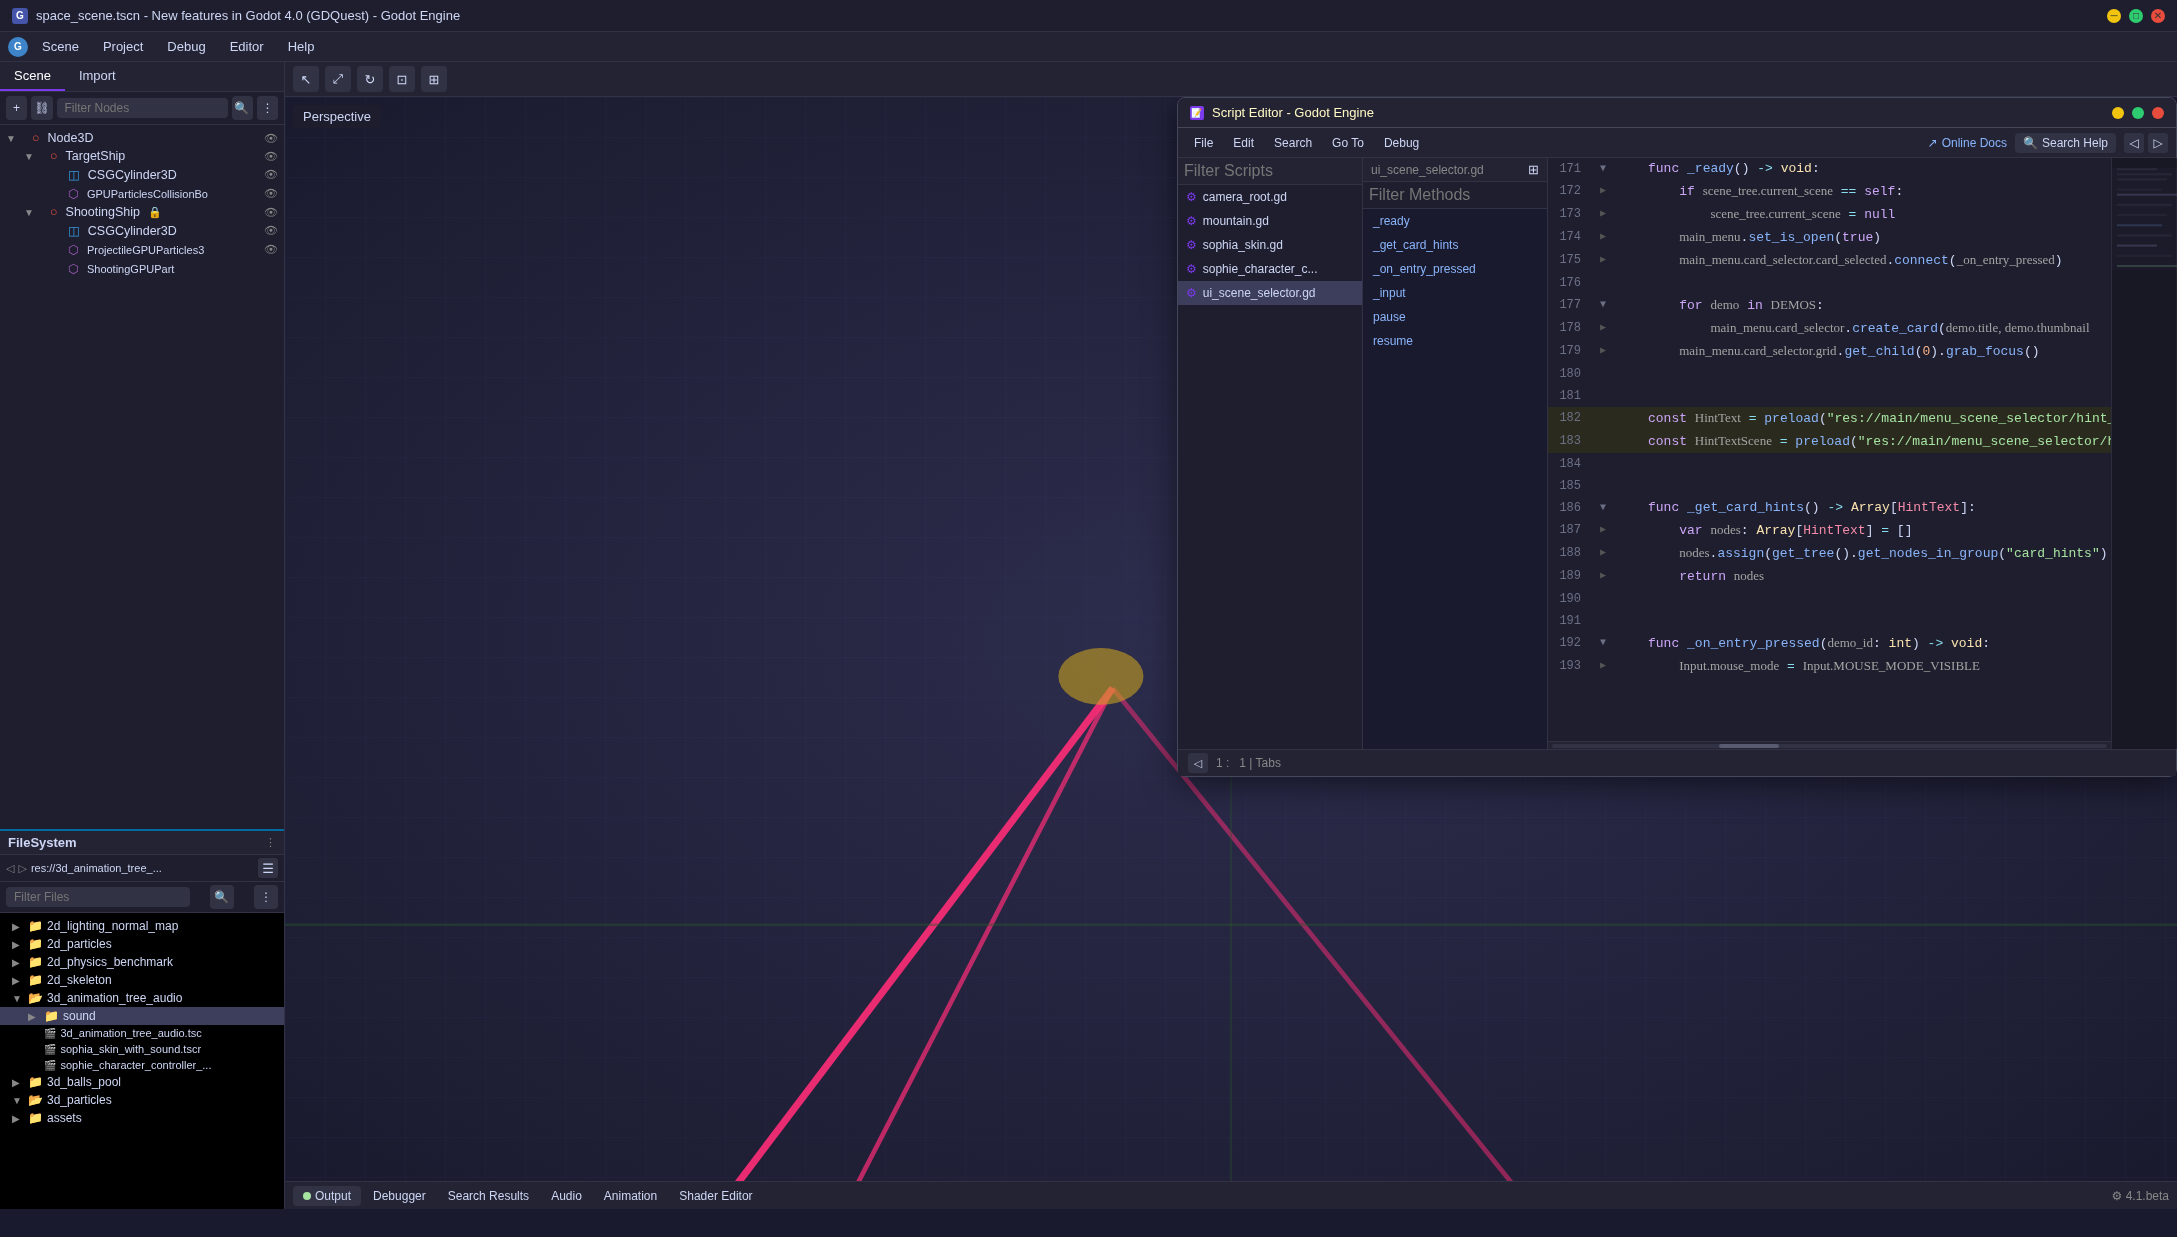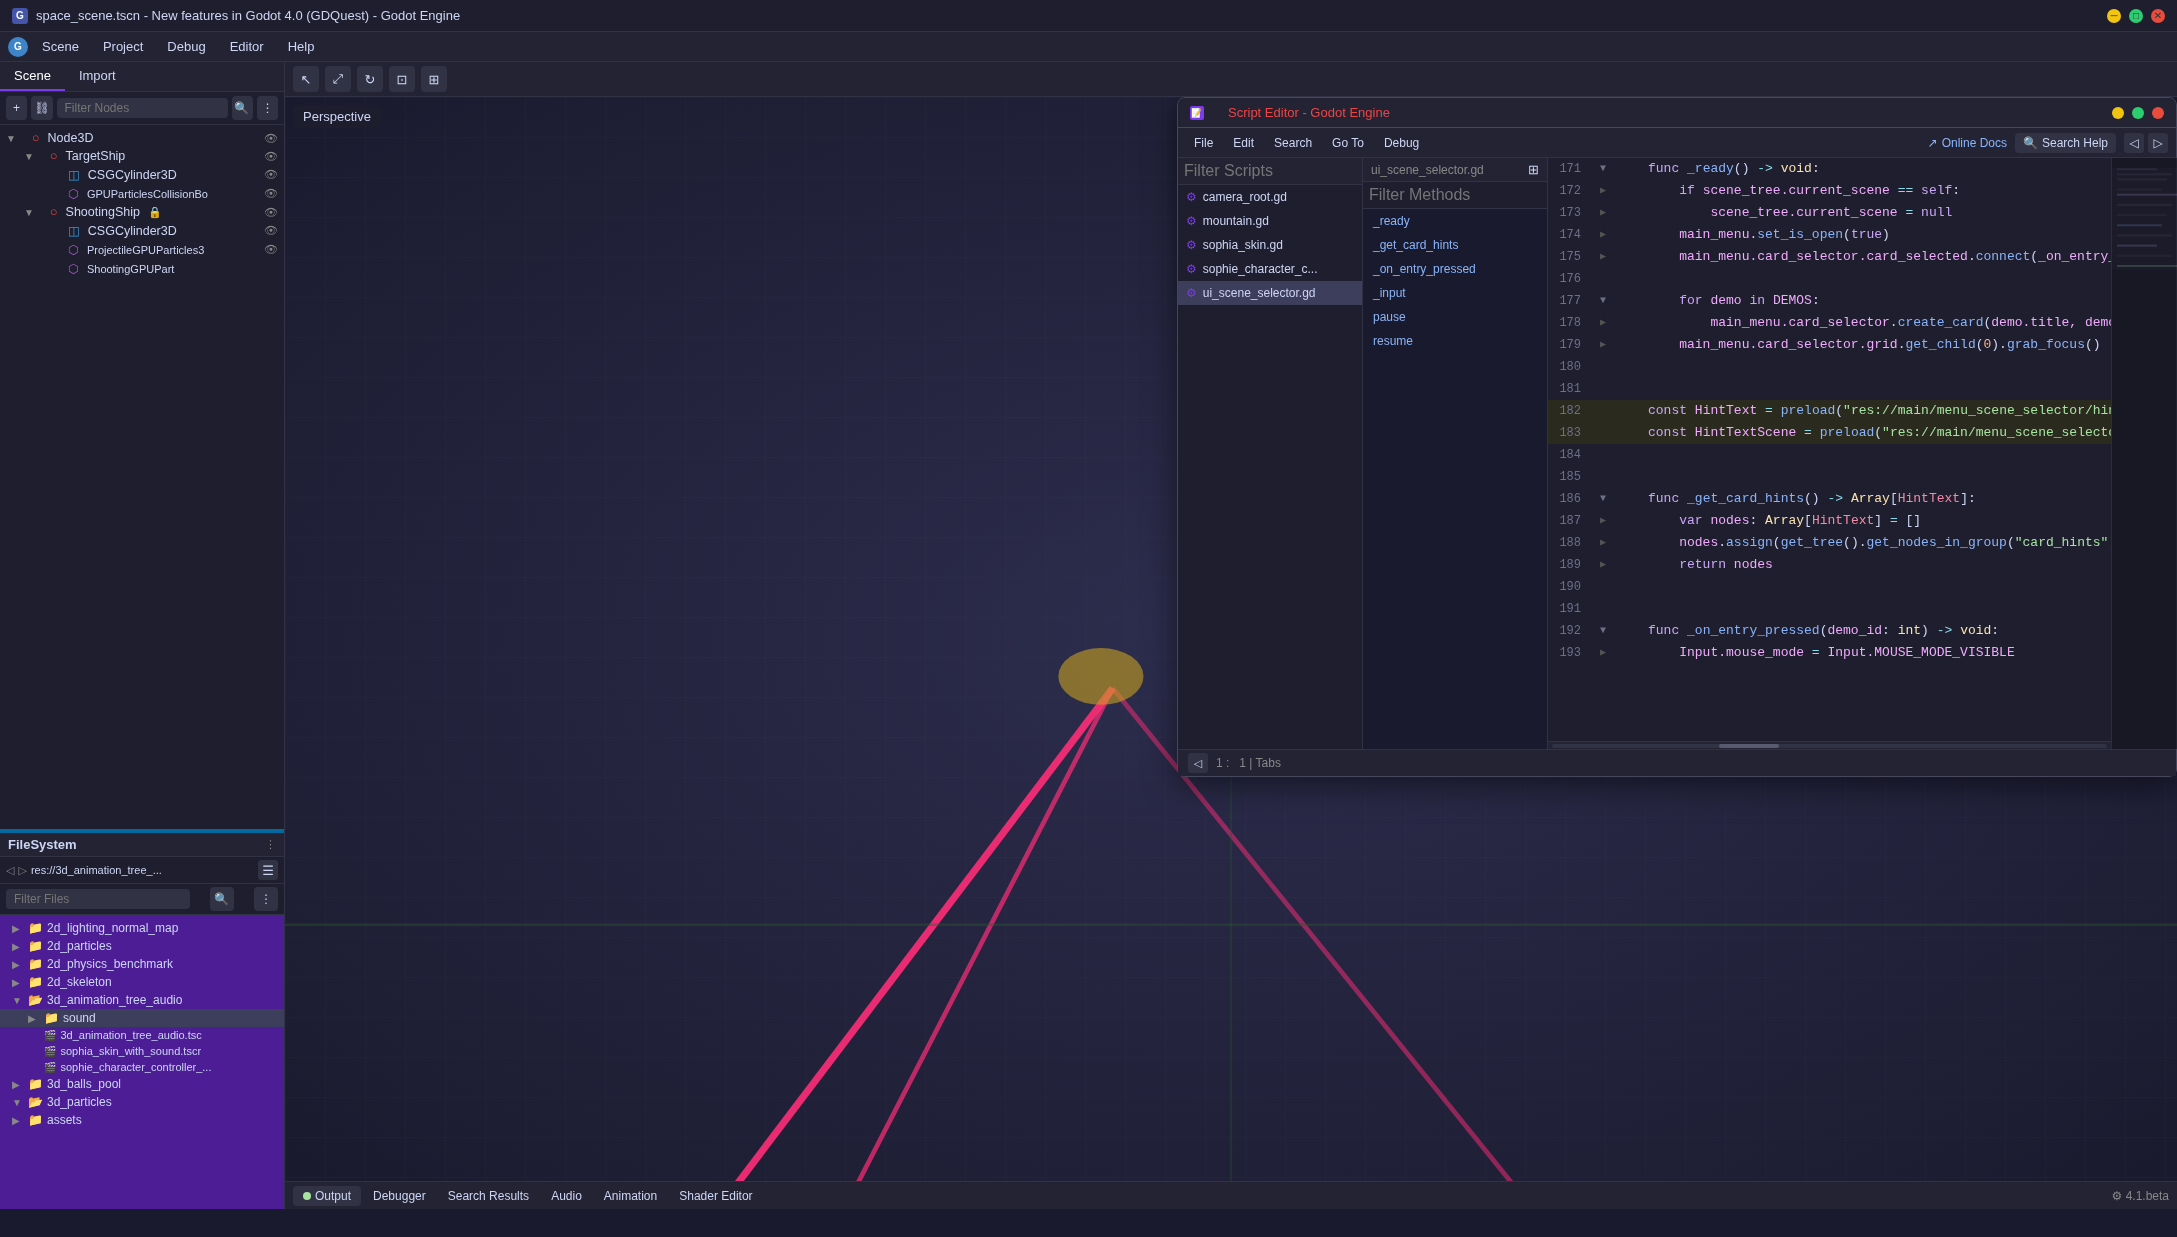--- a/index.html
+++ b/index.html
@@ -132,22 +132,22 @@
     .tree-arrow { color: #888; font-size: 10px; width: 12px; }
     .node-icon-3d { color: #e74c3c; }
     .node-icon-mesh { color: #3498db; }
     .node-icon-gpu { color: #9b59b6; }
     .eye-icon { margin-left: auto; color: #888; font-size: 11px; }
     .lock-icon { color: #888; font-size: 11px; }
 
     
     .filesystem-panel {
       height: 380px;
-      border-top: 4px solid #0369a1;
-      background: #4c1d95;
+      border-top: 2px solid #0369a1;
+      background: #000000;
       display: flex;
       flex-direction: column;
     }
     .fs-header {
       display: flex;
       align-items: center;
       padding: 4px 8px;
       background: #232334;
       border-bottom: 1px solid #313244;
       gap: 6px;
@@ -241,23 +241,22 @@
     }
     .se-title-icon {
       width: 14px; height: 14px;
       background: #7c3aed;
       border-radius: 2px;
       font-size: 9px; color: white;
       display: flex; align-items: center; justify-content: center;
     }
     .se-title-text {
       font-size: 13px;
-      color: #ef4444;
-      flex: 1;
-      margin-left: 16px;
+      color: #fef9c3;
+      flex: 1;
     }
     .se-win-btns { display: flex; gap: 8px; }
     .se-wb {
       width: 12px; height: 12px;
       border-radius: 50%;
       cursor: pointer;
     }
     .se-wb-min { background: #f1c40f; }
     .se-wb-max { background: #2ecc71; }
     .se-wb-close { background: #e74c3c; }
@@ -512,21 +511,21 @@
       gap: 2px;
     }
 
     
     .c-purple { color: #cba6f7; }
     .c-blue { color: #89b4fa; }
     .c-green { color: #a6e3a1; }
     .c-orange { color: #fab387; }
     .c-red { color: #f38ba8; }
     .c-cyan { color: #89dceb; }
-    .c-white { color: #f0abfc; }
+    .c-white { color: #a3a3a3; font-family: Liberation Serif, serif; }
     .c-yellow { color: #f9e2af; }
   </style>
 </head>
 <body>
 
 <div class="title-bar">
   <div class="title-bar-icon">G</div>
   <span class="title-bar-text">space_scene.tscn - New features in Godot 4.0 (GDQuest) - Godot Engine</span>
   <div class="title-bar-controls">
     <div class="tb-btn tb-min">─</div>

